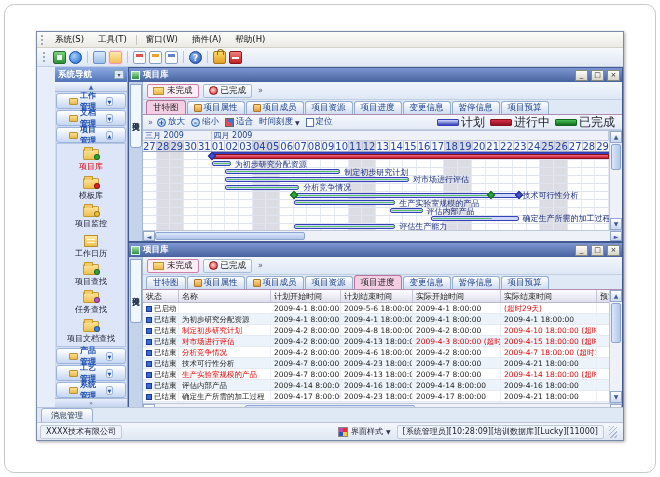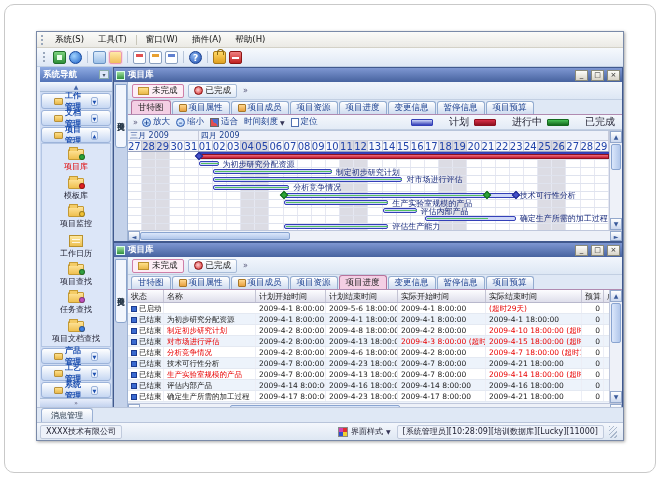--- a/index.html
+++ b/index.html
@@ -36,21 +36,21 @@
   .ico-help { background:radial-gradient(circle at 4px 4px,#8ab4f0,#2050b0); border-radius:50%; border:1px solid #173e8e; color:#fff; font-size:9px; font-weight:bold; text-align:center; line-height:12px; }
   .ico-lock { background:linear-gradient(#ffd866,#e0a020); border:1px solid #a87818; }
   .ico-lock:before { content:""; position:absolute; left:3px; top:-3px; width:5px; height:5px; border:1.5px solid #8a6a14; border-bottom:none; border-radius:4px 4px 0 0; }
   .ico-stop { background:linear-gradient(#f08080,#c02020); border:1px solid #8c1414; }
   .ico-stop:after { content:""; position:absolute; left:2px; top:5px; width:7px; height:2px; background:#fff; }
 
   
   .content { flex:1; display:flex; min-height:0; }
 
   
-  .sidebar { width:73px; flex:none; display:flex; flex-direction:column; background:#cfdcf3; border-right:1px solid #93a8c8; margin-left:3px; }
+  .sidebar { width:73px; flex:none; display:flex; flex-direction:column; background:#cfdcf3; border-right:1px solid #93a8c8; margin-left:18px; }
   .sb-title { height:15px; background:linear-gradient(#8fabe2,#5273b8); color:#fff; font-size:8.5px; font-weight:bold;
               display:flex; align-items:center; justify-content:space-between; padding:0 3px; }
   .sb-pin { width:10px; height:9px; background:#dce6f8; border:1px solid #8aa; font-size:6px; line-height:7px; text-align:center; color:#456; }
   .sb-collapse { height:10px; background:linear-gradient(#f4f8ff,#ccd9f0); border-bottom:1px solid #a8bcd8; text-align:center; font-size:6px; color:#4466aa; line-height:10px; }
   .sb-groups { flex:1; display:flex; flex-direction:column; overflow:hidden; }
   .sb-group { height:16px; flex:none; margin:1px 1px 0 1px; border:1px solid #9db4da; border-radius:3px;
               background:linear-gradient(#ffffff,#c6d7f2); display:flex; align-items:center; font-size:8px; color:#1e50b0; font-weight:bold; padding:0 12px; gap:2px; }
   .sb-group .gexp { margin-left:auto; width:9px; height:9px; border:1px solid #9db4da; border-radius:2px; background:#eaf1fc; font-size:5px; color:#1e50b0; text-align:center; line-height:8px; }
   .sb-gico { width:9px; height:7px; flex:none; background:linear-gradient(#ffe08a,#e8b84a); border:1px solid #b8913a; border-radius:1px; }
   .sb-items { flex:1; background:#dce6f8; border:1px solid #b4c6e4; margin:0 1px; display:flex; flex-direction:column; align-items:center; padding-top:3px; gap:1px; overflow:hidden; }
@@ -92,21 +92,21 @@
   .tab.selected { background:#f4cfe4; border-color:#b6739c; color:#222; height:14px; }
   .tab .tico { width:8px; height:8px; border-radius:1px; background:linear-gradient(#ffd890,#e8a040); border:1px solid #a87828; }
 
   .gtoolbar { height:15px; flex:none; background:linear-gradient(#f4f7fc,#e3ebf6); border-bottom:1px solid #c2cfe2; display:flex; align-items:center; font-size:8.5px; color:#1a3f8f; gap:4px; padding:0 3px; }
   .gtool { display:flex; align-items:center; gap:2px; cursor:pointer; white-space:nowrap; }
   .zico { width:9px; height:9px; border-radius:50%; border:1px solid #2a5ab0; background:radial-gradient(circle at 3px 3px,#e8f2ff,#9cc0ee); color:#14408e; font-size:7px; line-height:8px; text-align:center; font-weight:bold; }
   .fitico { width:9px; height:9px; background:linear-gradient(45deg,#e05050 50%,#5070d0 50%); border:1px solid #666; }
   .locico { width:8px; height:9px; background:#fff; border:1px solid #5070b0; }
   .dd { font-size:6px; color:#335; }
   .legend { margin-left:auto; display:flex; align-items:center; gap:5px; padding-right:4px; }
-  .lgitem { display:flex; align-items:center; gap:16px; font-size:10px; color:#223; }
+  .lgitem { display:flex; align-items:center; gap:2px; font-size:12px; color:#223; }
   .lgbar { width:22px; height:7px; border:1px solid #223; border-radius:1px; }
 
   
   .gantt { flex:1; display:flex; min-height:0; border-top:1px solid #b8c4da; }
   .gantt-main { flex:1; display:flex; flex-direction:column; min-width:0; overflow:hidden; }
   .g-months { height:10px; flex:none; display:flex; background:#eef1f9; border-bottom:1px solid #c6cada; }
   .g-mcell { border-right:1px solid #c6cada; font-size:8px; color:#1a3f8f; padding-left:2px; white-space:nowrap; overflow:hidden; line-height:10px; }
   .g-days { height:11px; flex:none; display:flex; background:#f7f8fc; border-bottom:1px solid #9aa4c0; }
   .g-dcell { flex:1; border-right:1px solid #c6cada; font-size:10px; color:#2244aa; line-height:11px; }
   .g-dcell.we { background:#d8d8e0; }

